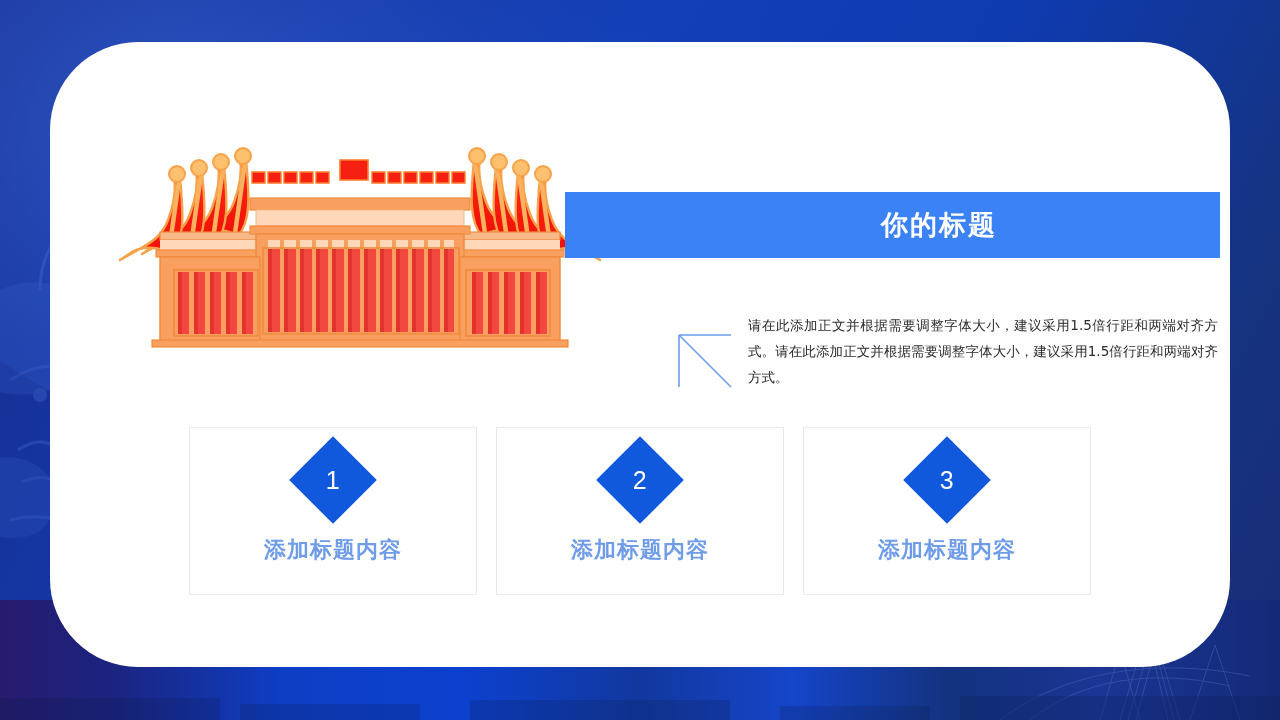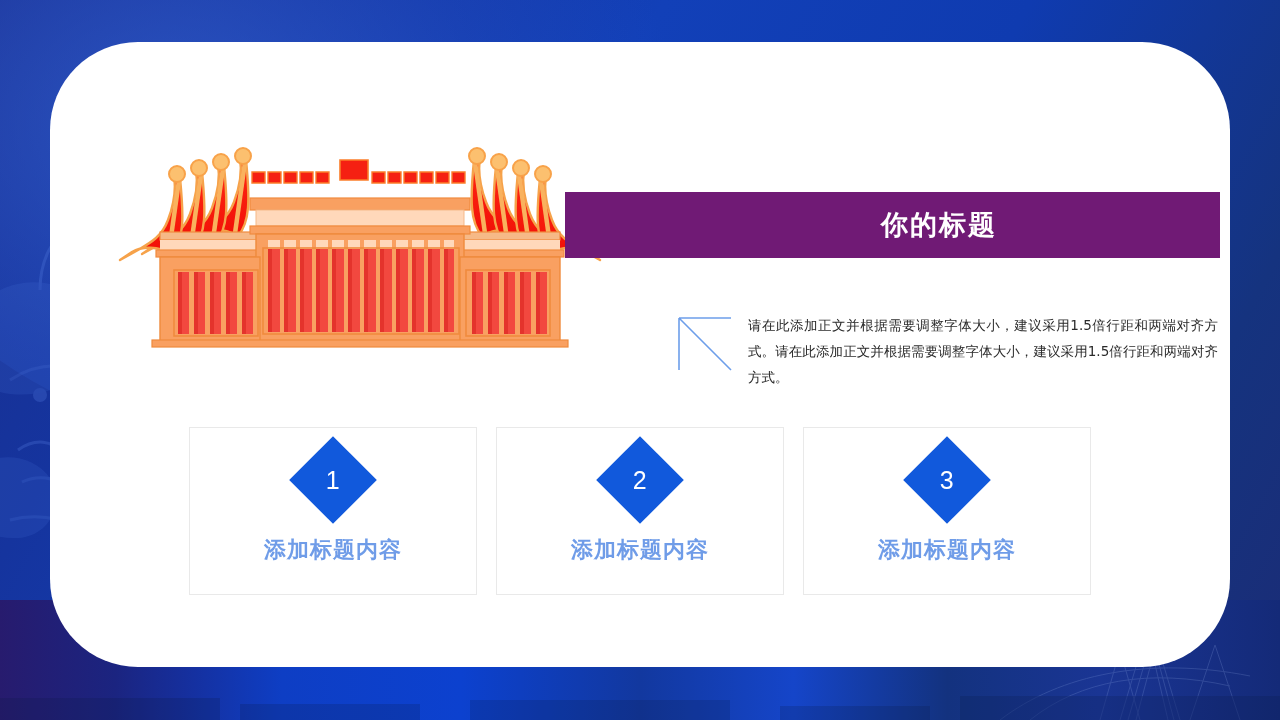--- a/index.html
+++ b/index.html
@@ -66,42 +66,42 @@
     border-radius: 88px;
   }
 
   
   .title-bar {
     position: absolute;
     left: 565px;
     top: 192px;
     width: 655px;
     height: 66px;
-    background: #701a75;
+    background: #3b82f6;
     display: flex;
     align-items: center;
     justify-content: center;
     box-sizing: border-box;
     padding-left: 93px;
   }
   .title-bar .title-text {
     color: #ffffff;
     font-size: 27px;
     font-weight: bold;
     letter-spacing: 2px;
   }
 
   
   .body-block {
     position: absolute;
     left: 676px;
     top: 312px;
     width: 548px;
     display: flex;
-    align-items: flex-start;
+    align-items: flex-end;
   }
   .tri-mark {
     flex: 0 0 auto;
     width: 58px;
     height: 58px;
     margin-right: 14px;
     margin-top: 3px;
   }
   .body-text {
     font-size: 13.5px;

